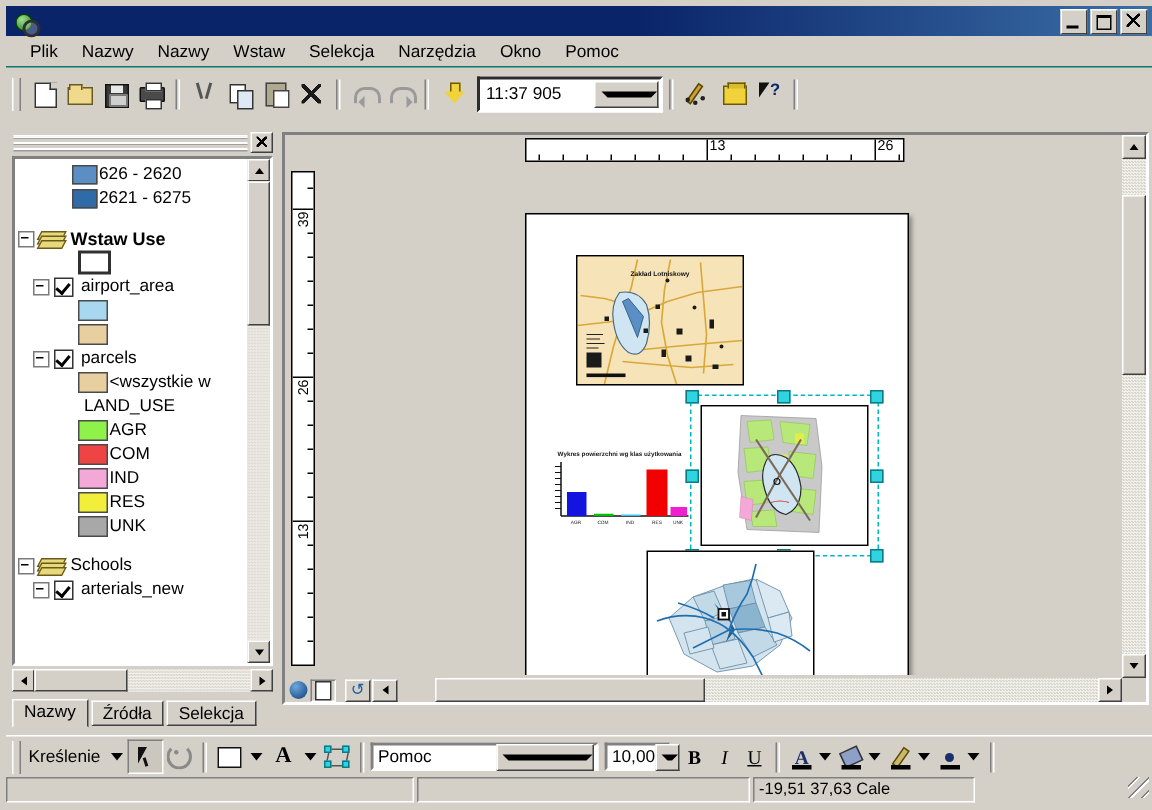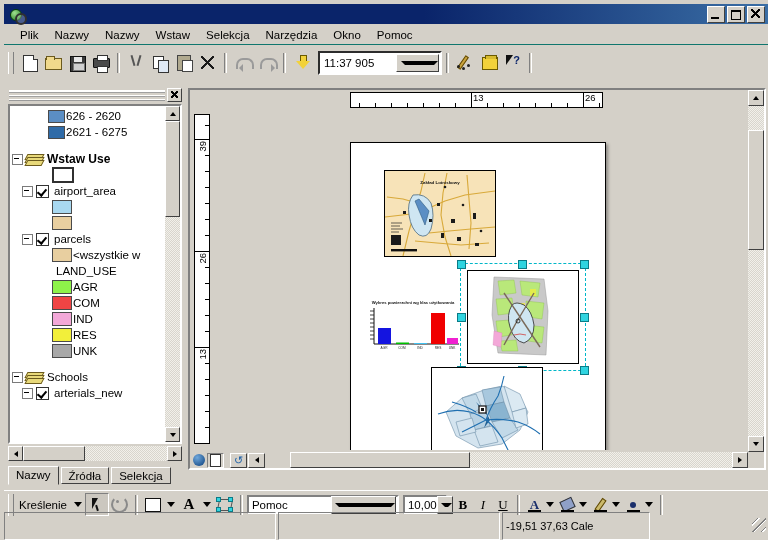--- a/index.html
+++ b/index.html
@@ -200,21 +200,21 @@
   .colbar{position:absolute;left:2px;bottom:1px;width:13px;height:3px;}
 
   .selarrow{position:relative;width:10px;height:14px;}
   .selarrow:before{content:"";position:absolute;left:0;top:0;width:0;height:0;
      border-left:6px solid #111;border-bottom:11px solid transparent;}
   .selarrow:after{content:"";position:absolute;left:4px;top:7px;width:2px;height:6px;background:#111;transform:rotate(-18deg);}
 
   
   .status{position:absolute;left:2px;bottom:2px;width:764px;height:20px;background:#d4d0c8;display:flex;align-items:center;}
   .spanel{height:17px;border:1px solid;border-color:#808080 #fff #fff #808080;box-sizing:border-box;
-     display:flex;align-items:center;padding:13px 3px;font-size:11px;margin-right:2px;}
+     display:flex;align-items:center;padding:2px 3px;font-size:11px;margin-right:2px;}
   .grip-res{width:14px;height:14px;margin-left:auto;margin-right:1px;position:relative;}
   .grip-res i{position:absolute;right:1px;bottom:1px;width:100%;height:100%;
      background:repeating-linear-gradient(-45deg,transparent 0 2px,#fff 2px 3px,#808080 3px 4px,transparent 4px 6px);}
 </style>
 </head>
 <body>
 
 <div class="app">
 
   <div class="titlebar">

